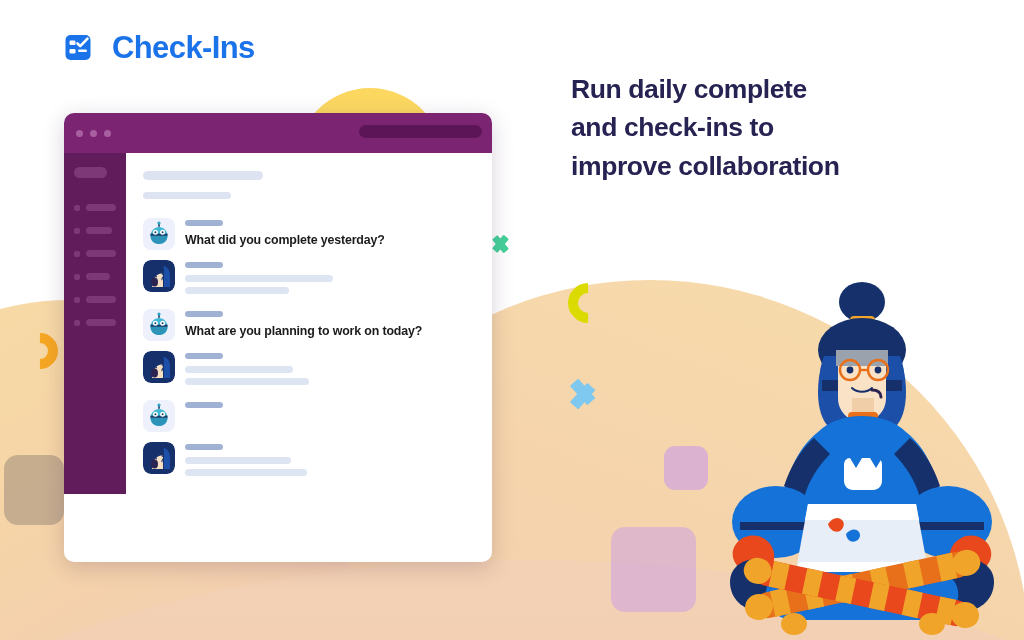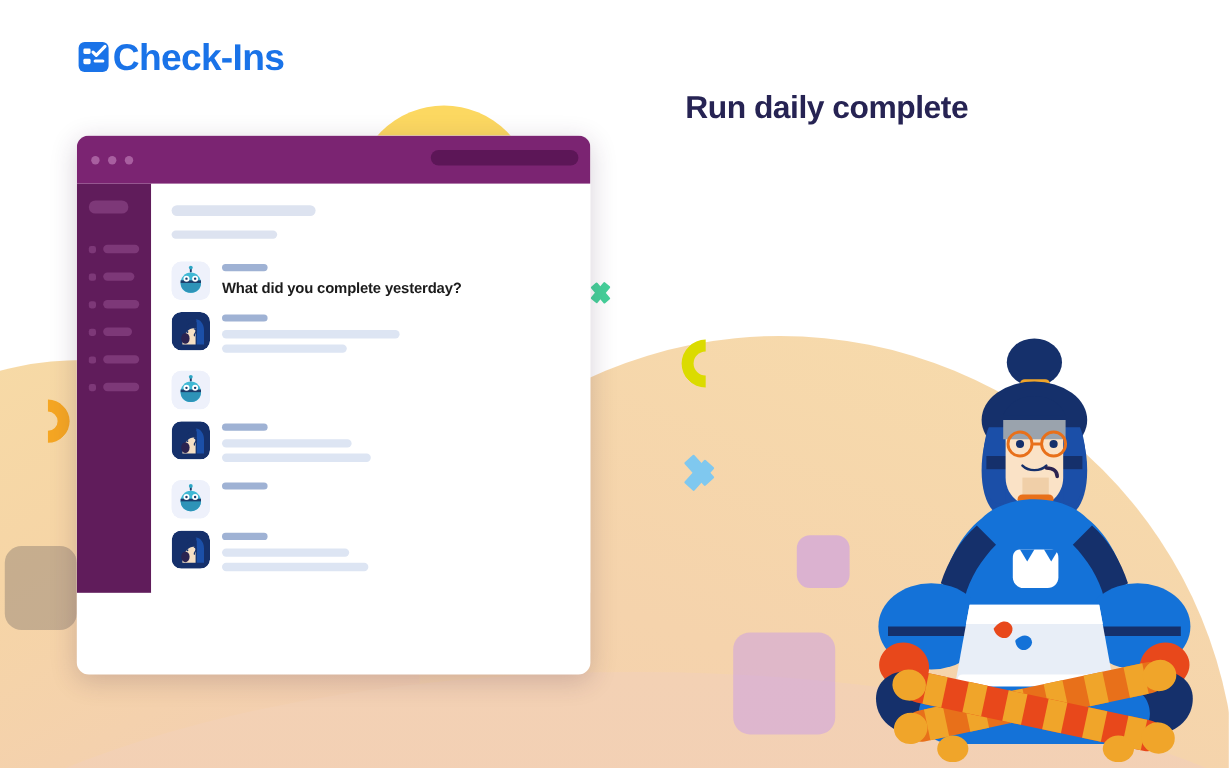--- a/index.html
+++ b/index.html
@@ -74,21 +74,21 @@
   .chev-green .a { transform:rotate(-50deg) translate(-1px,4px); }
   .chev-green .b { transform:rotate(50deg) translate(-1px,-4px); }
   .chev-blue { left:572px; top:383px; }
   .chev-blue span { width:26px; height:11px; background:#7fc8ef; }
   .chev-blue .a { transform:rotate(48deg) translate(1px,4px); }
   .chev-blue .b { transform:rotate(-48deg) translate(1px,-4px); }
 
   
   .brand {
     position:absolute; left:64px; top:30px;
-    display:flex; align-items:center; gap:0; z-index:6;
+    display:flex; align-items:center; gap:18px; z-index:6;
   }
   .brand-icon { width:30px; height:30px; }
   .brand-title {
     font-size:31px; font-weight:bold; color:#1a73e8;
     letter-spacing:-.6px; white-space:nowrap;
   }
 
   
   .headline {
     position:absolute; left:571px; top:70px; width:420px; z-index:6;
@@ -172,20 +172,22 @@
       <rect x="5.5" y="16" width="6" height="4.5" rx="1.2" fill="#ffffff"></rect>
       <rect x="14" y="16.5" width="9" height="2.6" rx="1.3" fill="#ffffff"></rect>
       <path d="M13.5 10.5 L16.2 13.2 L23.5 5.6" stroke="#ffffff" stroke-width="2.6" fill="none" stroke-linecap="round" stroke-linejoin="round"></path>
     </svg>
   </span>
   <span class="brand-title">Check-Ins</span>
 </div>
 
 <div class="headline">
   <div>Run daily complete</div>
+  <div>and check-ins  to</div>
+  <div>improve collaboration</div>
 </div>
 
 <div class="window">
 
   <div class="titlebar">
     <span class="dots">
       <i></i>
       <i></i>
       <i></i>
     </span>
@@ -274,20 +276,24 @@
             <circle cx="16" cy="5" r="1.6" fill="#2ca6c4"></circle>
             <path d="M7.5 18c0-5 3.8-9 8.5-9s8.5 4 8.5 9-3.8 8-8.5 8-8.5-3-8.5-8z" fill="#3fb8d4"></path>
             <path d="M7.6 17.5h16.8c.2 4.6-3.6 8.5-8.4 8.5s-8.6-3.9-8.4-8.5z" fill="#2e93b8"></path>
             <rect x="7.5" y="15.6" width="17" height="2.2" fill="#1b3d6b"></rect>
             <circle cx="12.4" cy="14.2" r="2.5" fill="#ffffff"></circle>
             <circle cx="19.6" cy="14.2" r="2.5" fill="#ffffff"></circle>
             <circle cx="12.4" cy="14.2" r="1" fill="#1b3d6b"></circle>
             <circle cx="19.6" cy="14.2" r="1" fill="#1b3d6b"></circle>
           </svg>
         </span>
+        <div class="msg-body">
+          <div class="name-bar"></div>
+          <div class="q-text">What are you planning to work on today?</div>
+        </div>
       </div>
 
       <div class="msg">
         <span class="avatar">
           <svg viewBox="0 0 32 32" width="32" height="32">
             <rect width="32" height="32" rx="8" fill="#15306b"></rect>
             <path d="M9 27c0-5 2-9 4-11 2-2 5-3 7-2v13z" fill="#f6e0c4"></path>
             <path d="M20 6c4 0 7 4 7 9v12h-6V9z" fill="#1b4fa8"></path>
             <path d="M12 7c3-2 7-2 9 0-3 1-7 2-9 5z" fill="#15306b"></path>
             <ellipse cx="11.5" cy="22" rx="3.5" ry="4.5" fill="#2b2350"></ellipse>

